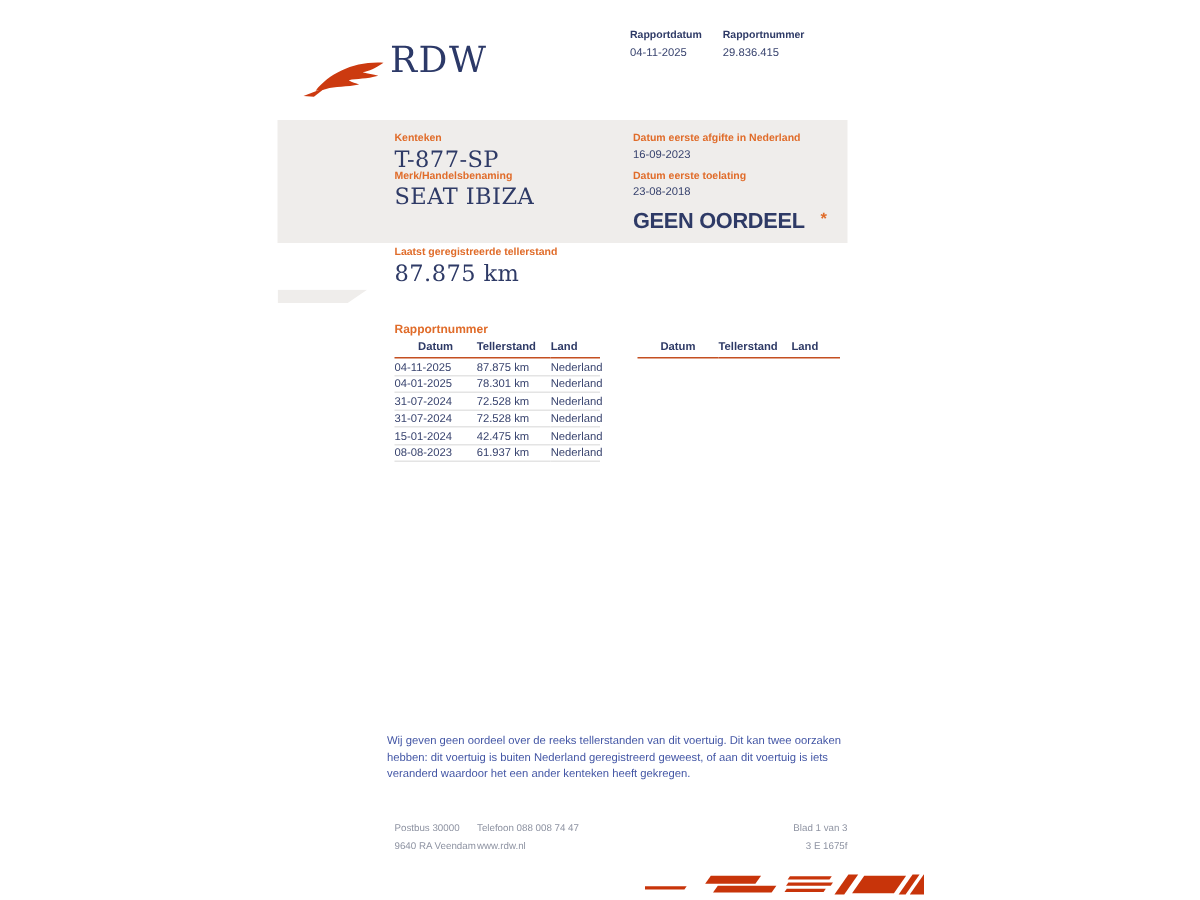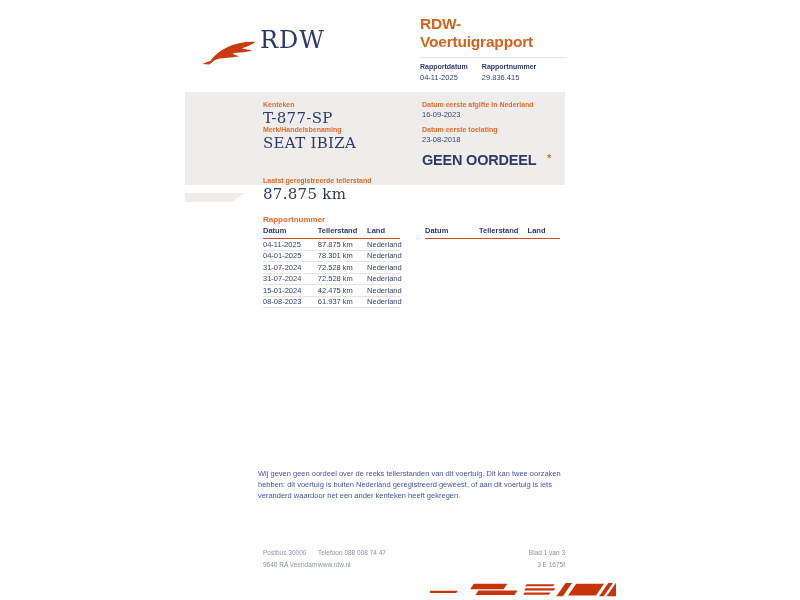--- a/index.html
+++ b/index.html
@@ -16,43 +16,43 @@
   .logo-wrap{left:198px;top:24px;width:160px;height:45px;}
   .logo-bird{position:absolute;left:2px;top:12px;width:58px;height:32px;}
   .logo-text{position:absolute;left:62px;top:2px;font-family:"DejaVu Serif",serif;font-size:24px;letter-spacing:1px;color:#2c3968;}
   .hdr-right{left:420px;top:15px;width:146px;}
   .hdr-title{font-size:15.5px;font-weight:bold;color:var(--title-orange);letter-spacing:-0.2px;padding-bottom:6px;border-bottom:1px solid #e8e5e2;}
   .hdr-meta{display:flex;gap:14px;margin-top:5px;}
   .hdr-meta .lbl{font-size:7px;font-weight:bold;color:var(--navy);}
   .hdr-meta .val{font-size:7.5px;color:#39446f;margin-top:3px;}
 
   
-  .sumbox{left:185px;top:80px;width:380px;height:93px;background:var(--box-gray);margin-top:12px;}
+  .sumbox{left:185px;top:80px;width:380px;height:82px;background:var(--box-gray);}
   .sumbox-tab{left:185px;top:193px;width:60px;height:9px;background:var(--box-gray);
     clip-path:polygon(0 0,100% 0,78% 100%,0 100%);}
   .f-label{font-size:7px;font-weight:bold;color:var(--orange);}
   .f-big{font-family:"DejaVu Serif",serif;font-size:15px;color:var(--navy);letter-spacing:0.3px;}
   .f-small{font-size:7.5px;color:#39446f;}
   .verdict{font-size:14.5px;font-weight:bold;color:var(--navy);letter-spacing:-0.2px;}
   .verdict-mark{color:var(--orange);font-size:11px;font-weight:bold;}
 
   
   .section-title{font-size:8px;font-weight:bold;color:var(--orange);}
   table{border-collapse:collapse;table-layout:fixed;width:100%;}
-  th{font-size:7.5px;font-weight:bold;color:var(--navy);text-align:left;padding:0 0 3px 0;border-bottom:1.5px solid var(--rule-orange);}
+  th{font-size:7.5px;font-weight:bold;color:var(--navy);text-align:center;padding:0 0 3px 0;border-bottom:1.5px solid var(--rule-orange);}
   td{font-size:7.5px;color:#39446f;padding:0;height:11.5px;vertical-align:middle;border-bottom:1px solid var(--row-line);}
   th.c2,td.c2,th.c3,td.c3{text-align:left;}
   .tbl1{left:263px;top:226px;width:137px;}
   .tbl2{left:425px;top:226px;width:135px;}
 
   
   .footnote{left:258px;top:468px;width:312px;}
   .footnote-h{font-size:9px;font-weight:bold;color:var(--navy);letter-spacing:-0.1px;}
   .footnote-h .mark{color:var(--orange);font-size:8px;vertical-align:2px;margin-right:1px;}
-  .footnote-p{margin-top:0;font-size:7.5px;line-height:11px;color:var(--text-blue);}
+  .footnote-p{margin-top:20px;font-size:7.5px;line-height:11px;color:var(--text-blue);}
 
   
   .footer{left:263px;top:547px;width:302px;display:flex;font-size:6.5px;color:var(--footer-gray);line-height:12px;}
   .footer .fc1{width:55px;}
   .footer .fc2{flex:1;}
   .footer .fc3{text-align:right;}
 
   .stripes{left:430px;top:580px;width:186px;height:20px;}
 </style>
 </head>
@@ -60,21 +60,20 @@
 
 <div class="abs logo-wrap">
   <svg class="logo-bird" viewBox="0 0 100 55" preserveAspectRatio="none">
     <path fill="#cc3a10" d="M4 48 L30 38 L16 49 Z"></path>
     <path fill="#cc3a10" d="M18 42 C 34 22, 62 8, 96 10 C 86 17, 80 19, 72 21 C 78 23, 84 23, 90 25 C 76 29, 66 28, 56 30 C 60 33, 64 33, 68 35 C 54 38, 40 37, 30 40 C 26 41, 21 42, 18 42 Z"></path>
   </svg>
   <div class="logo-text">RDW</div>
 </div>
 
 <div class="abs hdr-right">
-  <div class="hdr-title">RDW-Voertuigrapport</div>
   <div class="hdr-meta">
     <div>
       <div class="lbl">Rapportdatum</div>
       <div class="val">04-11-2025</div>
     </div>
     <div>
       <div class="lbl">Rapportnummer</div>
       <div class="val">29.836.415</div>
     </div>
   </div>

